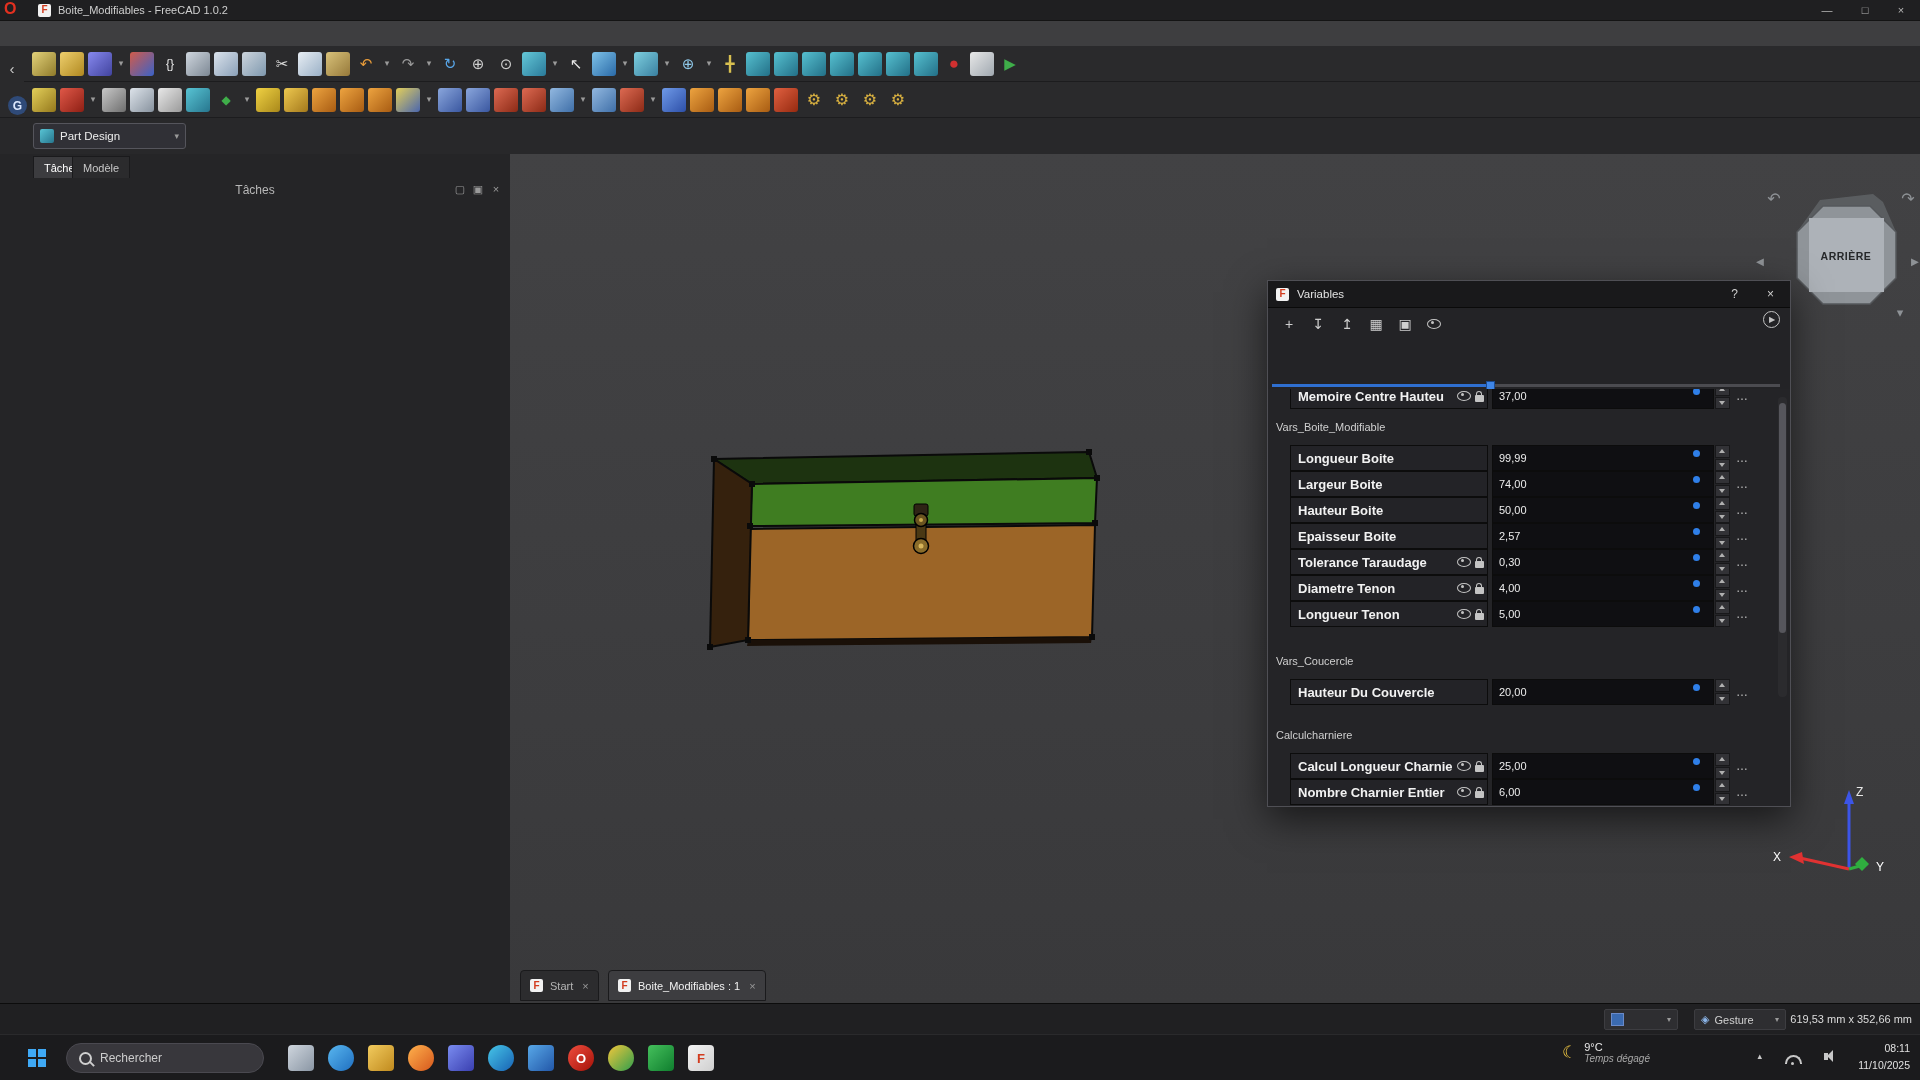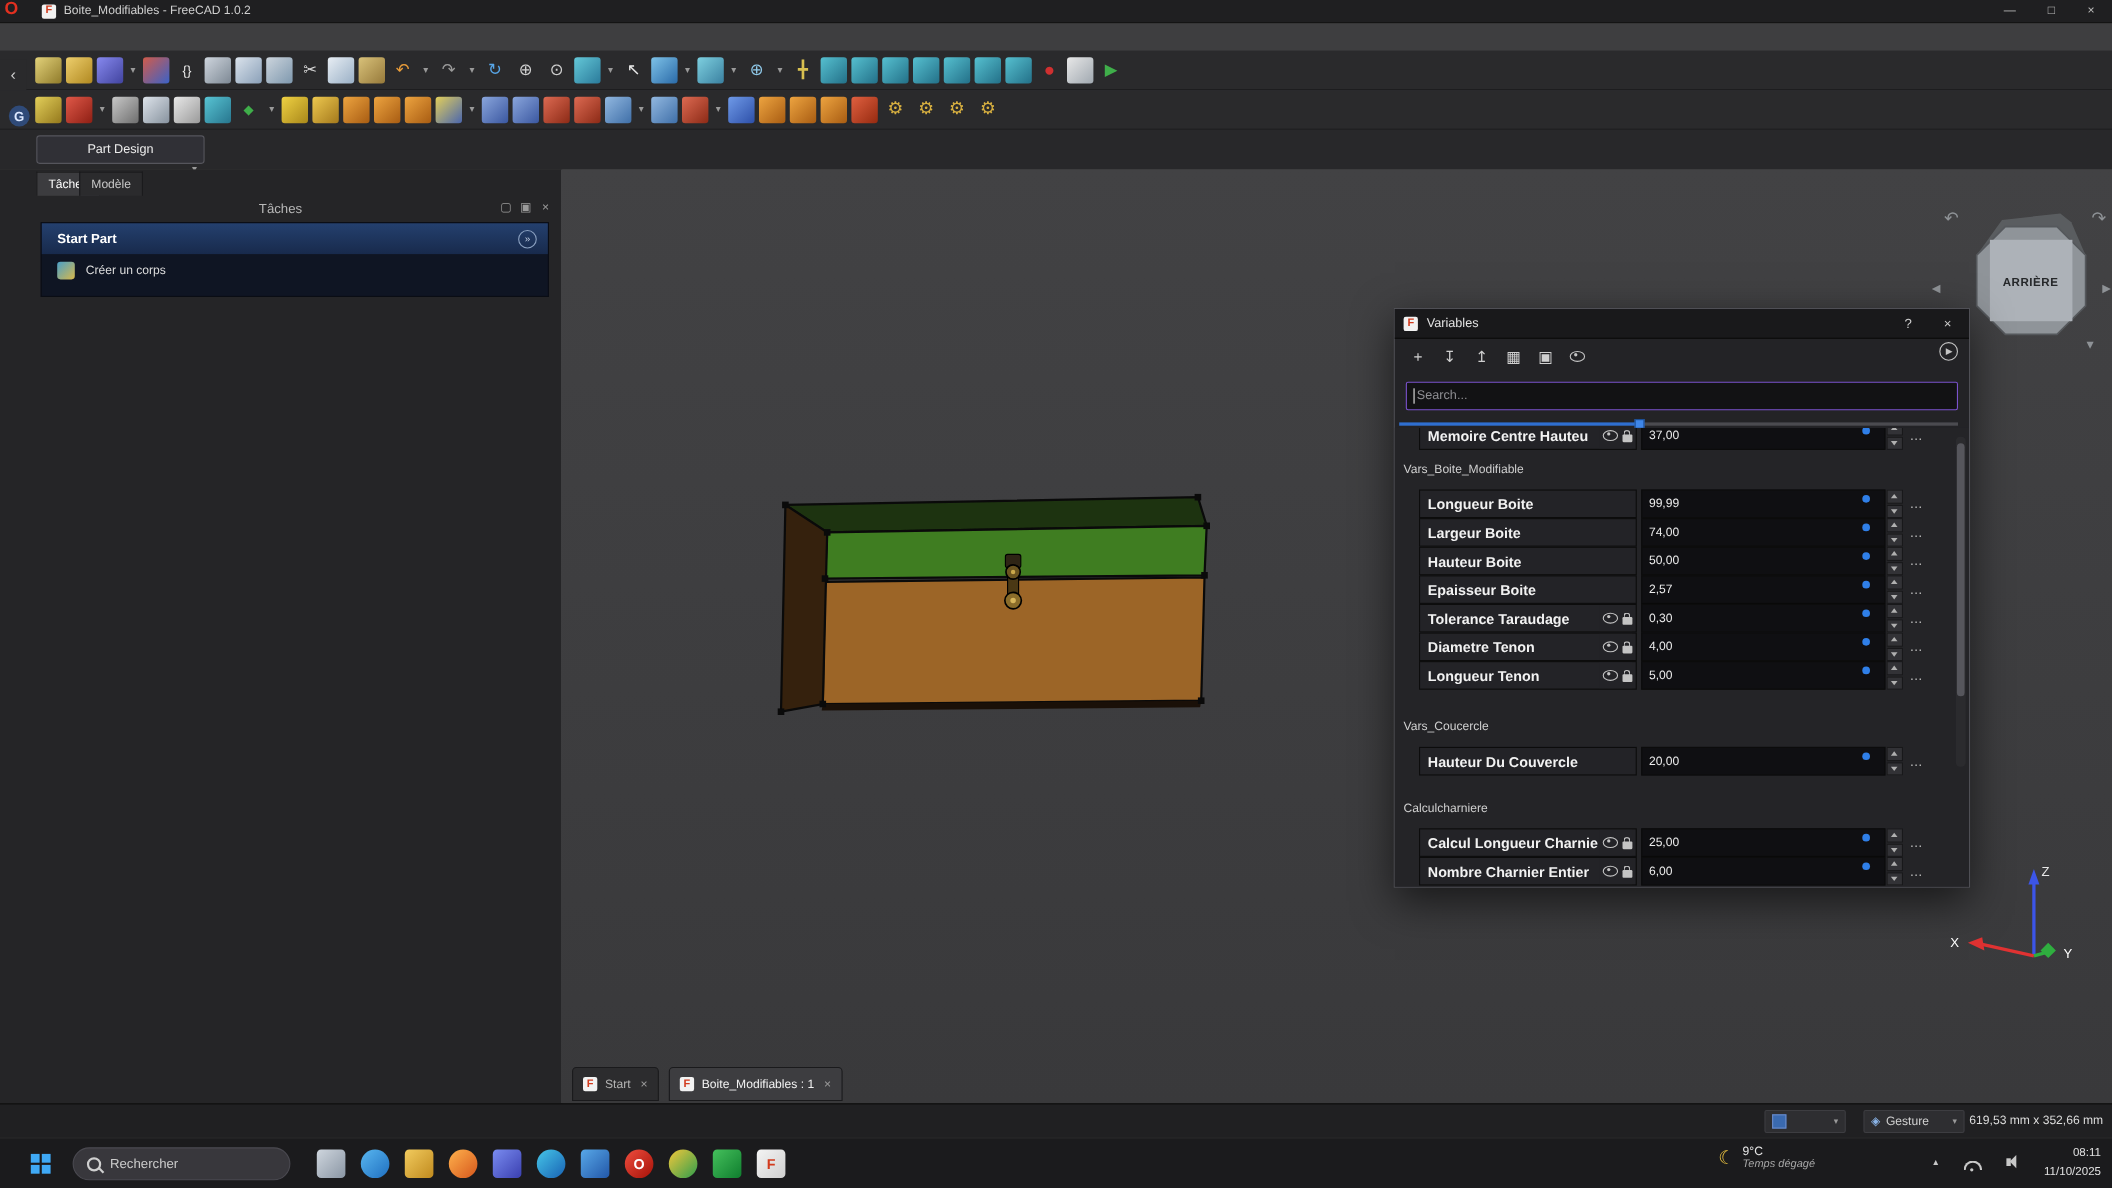--- a/index.html
+++ b/index.html
@@ -12,21 +12,21 @@
   .win-btn{position:absolute;top:0;width:34px;height:20px;display:flex;align-items:center;justify-content:center;color:#b8b8b8;font-size:11px;}
   
   .menubar{position:absolute;left:0;top:20px;width:1920px;height:26px;background:#242426;display:flex;align-items:center;padding-left:34px;box-sizing:border-box;}
   .menu-item{padding:0 9px;font-size:12px;color:#dcdcdc;line-height:26px;}
   
   .toolbar{position:absolute;left:0;width:1920px;height:36px;background:#2a2a2c;border-bottom:1px solid #1c1c1e;display:flex;align-items:center;gap:4px;padding-left:32px;box-sizing:border-box;}
   .tb-icon{width:var(--w,24px);height:24px;border-radius:3px;display:inline-flex;align-items:center;justify-content:center;
            background:linear-gradient(135deg,var(--c1,transparent),var(--c2,transparent));font-size:var(--fs,15px);line-height:1;flex:none;}
   
   .wbrow{position:absolute;left:0;top:118px;width:1920px;height:36px;background:#28282a;}
-  .wbsel{position:absolute;left:33px;top:5px;width:153px;height:26px;background:#303036;border:1px solid#55555c;border-radius:3px;display:flex;align-items:center;padding:0 6px;box-sizing:border-box;gap:6px;flex-direction:column;}
+  .wbsel{position:absolute;left:33px;top:5px;width:153px;height:26px;background:#303036;border:1px solid#55555c;border-radius:3px;display:flex;align-items:center;padding:0 6px;box-sizing:border-box;gap:6px;}
   .wbsel .chev{margin-left:auto;color:#9a9a9a;font-size:9px;}
   .wb-ic{width:14px;height:14px;border-radius:2px;background:linear-gradient(135deg,#58c4d4,#27768e);}
   
   .lpanel{position:absolute;left:0;top:154px;width:510px;height:849px;background:#252527;border-right:1px solid #151517;}
   .ptab{position:absolute;top:2px;height:21px;font-size:11px;color:#c8c8c8;display:flex;align-items:center;padding:0 10px;background:#2b2b2d;border:1px solid #1a1a1c;border-bottom:none;}
   .ptab.active{background:#3c3c3f;color:#fff;}
   .phdr{position:absolute;left:0;top:26px;width:100%;height:20px;font-size:12px;color:#b8b8b8;text-align:center;line-height:20px;}
   .phdr-ic{position:absolute;top:27px;width:16px;height:16px;color:#9a9a9a;font-size:11px;text-align:center;line-height:16px;}
   .sp-box{position:absolute;left:37px;top:48px;width:460px;height:66px;background:#0f1523;border:1px solid #0a0d14;}
   .sp-head{position:absolute;left:0;top:0;width:100%;height:28px;background:linear-gradient(#24406e,#182a4c);display:flex;align-items:center;}
@@ -216,30 +216,20 @@
     </div>
   </div>
 
   <div class="lpanel">
     <span class="ptab active" style="left:33px">Tâches</span>
     <span class="ptab" style="left:72px">Modèle</span>
     <div class="phdr">Tâches</div>
     <span class="phdr-ic" style="left:452px">▢</span>
     <span class="phdr-ic" style="left:470px">▣</span>
     <span class="phdr-ic" style="left:488px">×</span>
-    <div class="sp-box">
-      <div class="sp-head">
-        <span class="sp-title">Start Part</span>
-        <span class="sp-chev">»</span>
-      </div>
-      <div class="sp-item">
-        <span class="sp-item-ic"></span>
-        <span class="sp-item-lb">Créer un corps</span>
-      </div>
-    </div>
   </div>
 
   <div class="viewport">
     <svg width="1410" height="849" viewBox="0 0 1410 849">
 
       <g>
         <polygon points="204,305 579,298 587,324 242,330" fill="#1d3310" stroke="#0a0a0a" stroke-width="2"></polygon>
         <polygon points="242,330 587,324 585,369 240,372" fill="#3f7d21" stroke="#0a0a0a" stroke-width="2"></polygon>
         <polygon points="240,375 585,371 582,483 238,486" fill="#9c6527" stroke="#0a0a0a" stroke-width="2"></polygon>
         <polygon points="204,305 242,330 238,486 200,493" fill="#35210d" stroke="#0a0a0a" stroke-width="2"></polygon>
@@ -314,24 +304,20 @@
       <span class="vtool">+</span>
       <span class="vtool">↧</span>
       <span class="vtool">↥</span>
       <span class="vtool">▦</span>
       <span class="vtool">▣</span>
       <span class="vtool">
           <span class="eye"></span>
         </span>
       <span class="vrun">▶</span>
     </div>
-    <div class="vsearch">
-      <span class="caret"></span>
-      <span class="ph">Search...</span>
-    </div>
     <div class="vslider">
       <span class="trL"></span>
       <span class="trR"></span>
       <span class="hnd"></span>
     </div>
     <div class="vlist">
 
       <div class="vrow" style="top:-6px">
         <div class="vname">
             <span class="lb">Memoire Centre Hauteu</span>

